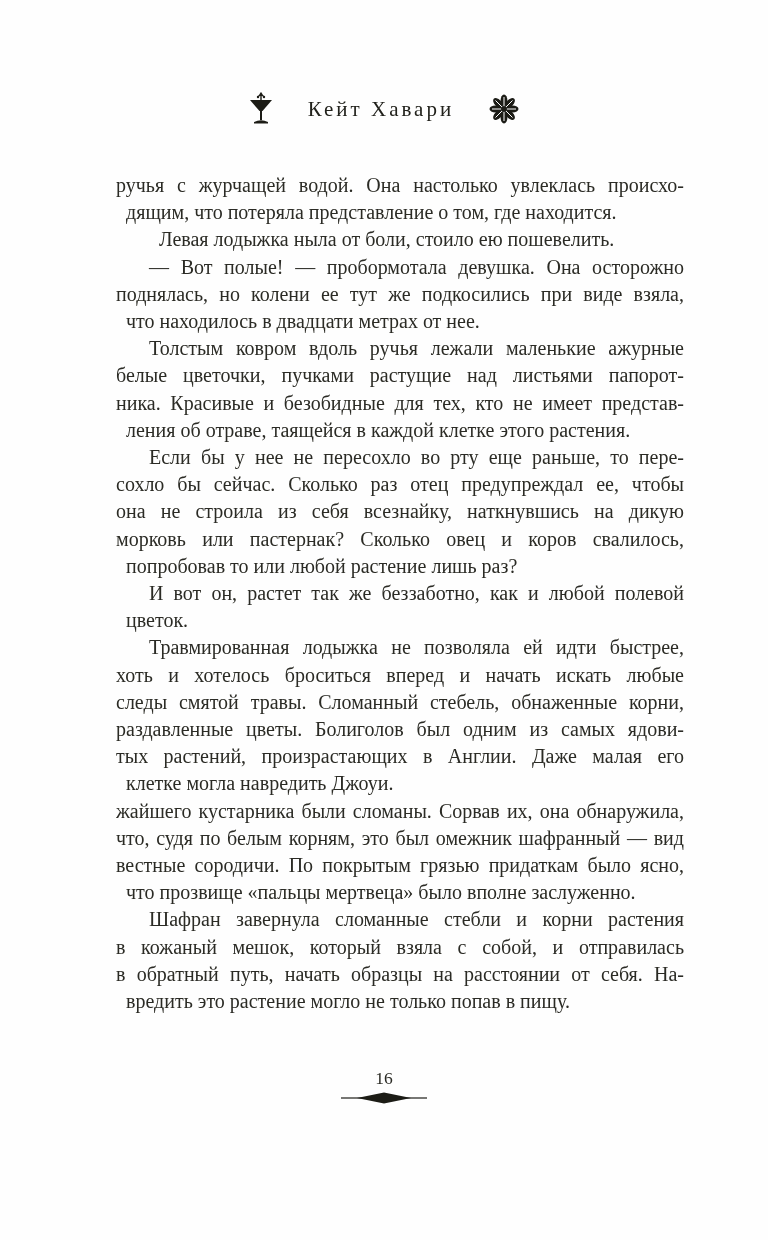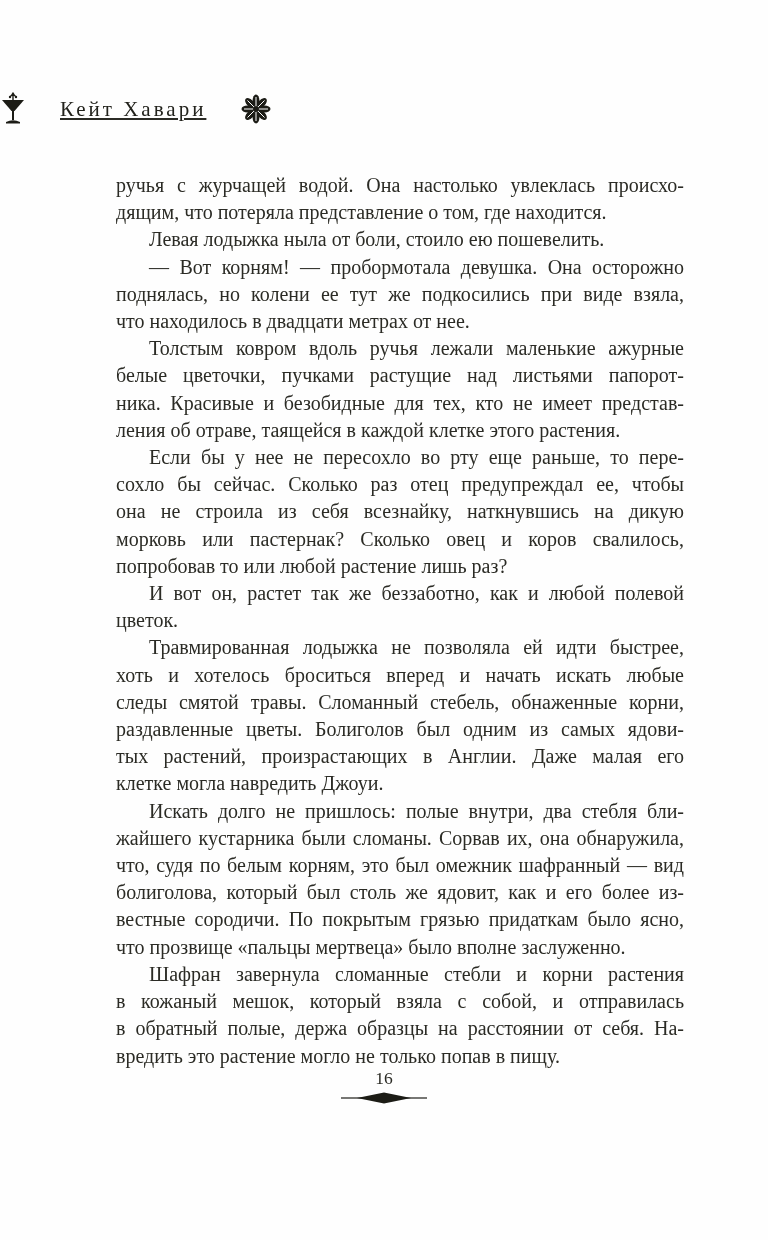--- a/index.html
+++ b/index.html
@@ -15,23 +15,23 @@
     font-family: "Liberation Serif", serif;
     color: #2b2b25;
     overflow: hidden;
   }
   .header {
     position: absolute;
     top: 92px;
     left: 0;
     right: 0;
     display: flex;
+    justify-content: center;
     align-items: center;
     gap: 34px;
-    text-decoration: underline;
   }
   .author {
     font-size: 21px;
     letter-spacing: 3px;
     color: #22221c;
     white-space: nowrap;
   }
   .icon svg { display: block; }
   .textblock {
     position: absolute;
@@ -39,21 +39,21 @@
     left: 116px;
     width: 568px;
     overflow: hidden;
   }
   .line {
     font-size: 20px;
     line-height: 27.2px;
     text-align: justify;
     text-align-last: justify;
   }
-  .line.last { text-align-last: left; }
+  .line.last { text-align-last: left; margin-left: 10px; }
   .line.indent { text-indent: 33px; }
   .divider {
     position: absolute;
     top: 1090px;
     left: 0;
     right: 0;
     display: flex;
     justify-content: center;
   }
   .pagenum {
@@ -124,21 +124,21 @@
 
   <div class="textblock">
       <div>
         <div class="line">ручья с журчащей водой. Она настолько увлеклась происхо-</div>
         <div class="line last">дящим, что потеряла представление о том, где находится.</div>
       </div>
       <div>
         <div class="line last indent">Левая лодыжка ныла от боли, стоило ею пошевелить.</div>
       </div>
       <div>
-        <div class="line indent">— Вот корням! — пробормотала девушка. Она осторожно</div>
+        <div class="line indent">— Вот полые! — пробормотала девушка. Она осторожно</div>
         <div class="line">поднялась, но колени ее тут же подкосились при виде взяла,</div>
         <div class="line last">что находилось в двадцати метрах от нее.</div>
       </div>
       <div>
         <div class="line indent">Толстым ковром вдоль ручья лежали маленькие ажурные</div>
         <div class="line">белые цветочки, пучками растущие над листьями папорот-</div>
         <div class="line">ника. Красивые и безобидные для тех, кто не имеет представ-</div>
         <div class="line last">ления об отраве, таящейся в каждой клетке этого растения.</div>
       </div>
       <div>
@@ -154,31 +154,29 @@
       </div>
       <div>
         <div class="line indent">Травмированная лодыжка не позволяла ей идти быстрее,</div>
         <div class="line">хоть и хотелось броситься вперед и начать искать любые</div>
         <div class="line">следы смятой травы. Сломанный стебель, обнаженные корни,</div>
         <div class="line">раздавленные цветы. Болиголов был одним из самых ядови-</div>
         <div class="line">тых растений, произрастающих в Англии. Даже малая его</div>
         <div class="line last">клетке могла навредить Джоуи.</div>
       </div>
       <div>
-        <div class="line indent">Искать долго не пришлось: полые внутри, два стебля бли-</div>
         <div class="line">жайшего кустарника были сломаны. Сорвав их, она обнаружила,</div>
         <div class="line">что, судя по белым корням, это был омежник шафранный — вид</div>
-        <div class="line">болиголова, который был столь же ядовит, как и его более из-</div>
         <div class="line">вестные сородичи. По покрытым грязью придаткам было ясно,</div>
         <div class="line last">что прозвище «пальцы мертвеца» было вполне заслуженно.</div>
       </div>
       <div>
         <div class="line indent">Шафран завернула сломанные стебли и корни растения</div>
         <div class="line">в кожаный мешок, который взяла с собой, и отправилась</div>
-        <div class="line">в обратный полые, держа образцы на расстоянии от себя. На-</div>
+        <div class="line">в обратный путь, начать образцы на расстоянии от себя. На-</div>
         <div class="line last">вредить это растение могло не только попав в пищу.</div>
       </div>
     </div>
 
   <div class="divider">
     <svg width="90" height="16" viewBox="0 0 90 16" aria-hidden="true">
       <line x1="2" y1="8" x2="28" y2="8" stroke="#1c1c16" stroke-width="1.2"></line>
       <polygon points="18,8 45,2.5 72,8 45,13.5" fill="#1c1c16"></polygon>
       <line x1="62" y1="8" x2="88" y2="8" stroke="#1c1c16" stroke-width="1.2"></line>
     </svg>

